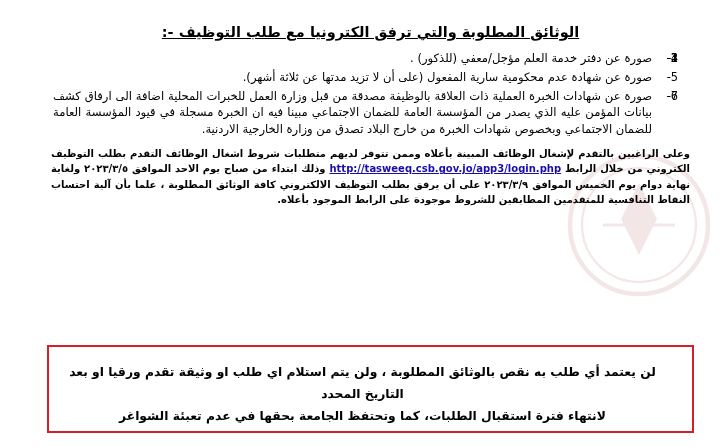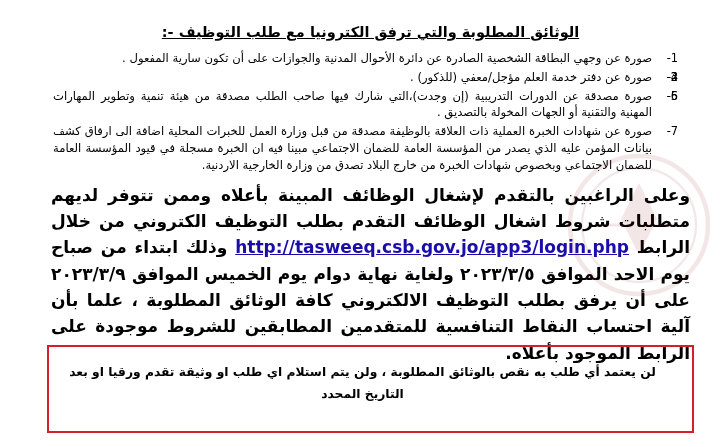--- a/index.html
+++ b/index.html
@@ -44,21 +44,21 @@
   }
   ol.req-list > li .num {
     position: absolute;
     right: 0;
     top: 0;
     width: 22px;
     text-align: right;
     font-size: 11.4px;
   }
   .para {
-    font-size: 17px;
+    font-size: 10px;
     line-height: 1.55;
     text-align: justify;
     margin-top: 8px;
     font-weight: bold;
     padding: 0 4px;
   }
   .para .link {
     color: #1a0dab;
     text-decoration: underline;
     direction: ltr;
@@ -101,46 +101,46 @@
     <circle cx="50" cy="50" r="38" fill="none" stroke="#8a1a1a" stroke-width="1.5"></circle>
     <path d="M50 22 L62 46 L50 70 L38 46 Z" fill="#8a1a1a"></path>
     <path d="M26 50 h48" stroke="#8a1a1a" stroke-width="2"></path>
   </svg>
 
   <div class="doc-title">الوثائق المطلوبة  والتي ترفق الكترونيا مع طلب التوظيف -:</div>
 
   <ol class="req-list">
     <li>
       <span class="num">1-</span>
-      <span>صورة عن وجهي البطاقة الشخصية الصادرة عن دائرة الأحوال المدنية والجوازات على أن تكون سارية المفعول .</span>
     </li>
     <li>
       <span class="num">2-</span>
     </li>
     <li>
       <span class="num">3-</span>
     </li>
     <li>
       <span class="num">4-</span>
       <span>صورة عن دفتر خدمة العلم مؤجل/معفي (للذكور) .</span>
     </li>
     <li>
       <span class="num">5-</span>
+      <span>صورة عن شهادة عدم محكومية سارية المفعول (على أن لا تزيد مدتها عن ثلاثة أشهر).</span>
     </li>
     <li>
       <span class="num">6-</span>
-      <span>صورة مصدقة عن الدورات التدريبية (إن وجدت)،التي شارك فيها صاحب الطلب مصدقة من هيئة تنمية وتطوير المهارات المهنية والتقنية أو الجهات المخولة بالتصديق .</span>
     </li>
     <li>
       <span class="num">7-</span>
       <span>صورة عن شهادات الخبرة العملية ذات العلاقة بالوظيفة مصدقة من قبل وزارة العمل للخبرات المحلية اضافة الى ارفاق كشف بيانات المؤمن عليه الذي يصدر من المؤسسة العامة للضمان الاجتماعي مبينا فيه ان الخبرة مسجلة في قيود المؤسسة العامة للضمان الاجتماعي وبخصوص شهادات الخبرة من خارج البلاد تصدق من وزارة الخارجية الاردنية.</span>
     </li>
   </ol>
 
   <div class="para">
     <span>وعلى الراغبين بالتقدم لإشغال الوظائف المبينة بأعلاه وممن تتوفر لديهم متطلبات شروط اشغال الوظائف التقدم بطلب التوظيف الكتروني من خلال الرابط </span><a class="link" href="#">http://tasweeq.csb.gov.jo/app3/login.php</a><span> وذلك ابتداء  من صباح يوم الاحد الموافق ٢٠٢٣/٣/٥ ولغاية نهاية دوام يوم الخميس  الموافق ٢٠٢٣/٣/٩ على أن يرفق بطلب التوظيف الالكتروني كافة الوثائق المطلوبة ، علما بأن آلية احتساب النقاط التنافسية للمتقدمين المطابقين للشروط موجودة على الرابط الموجود بأعلاه.</span>
   </div>
 
   <div class="notice-box" style="border-color: rgb(212, 32, 42);">
     <div class="notice-line">لن يعتمد أي طلب به نقص بالوثائق المطلوبة ، ولن يتم استلام اي طلب او وثيقة تقدم ورقيا او بعد التاريخ المحدد</div>
+    <div class="notice-line">لانتهاء فترة استقبال الطلبات، كما وتحتفظ الجامعة بحقها في عدم تعبئة الشواغر</div>
   </div>
 
 </div>
 
 </body></html>

